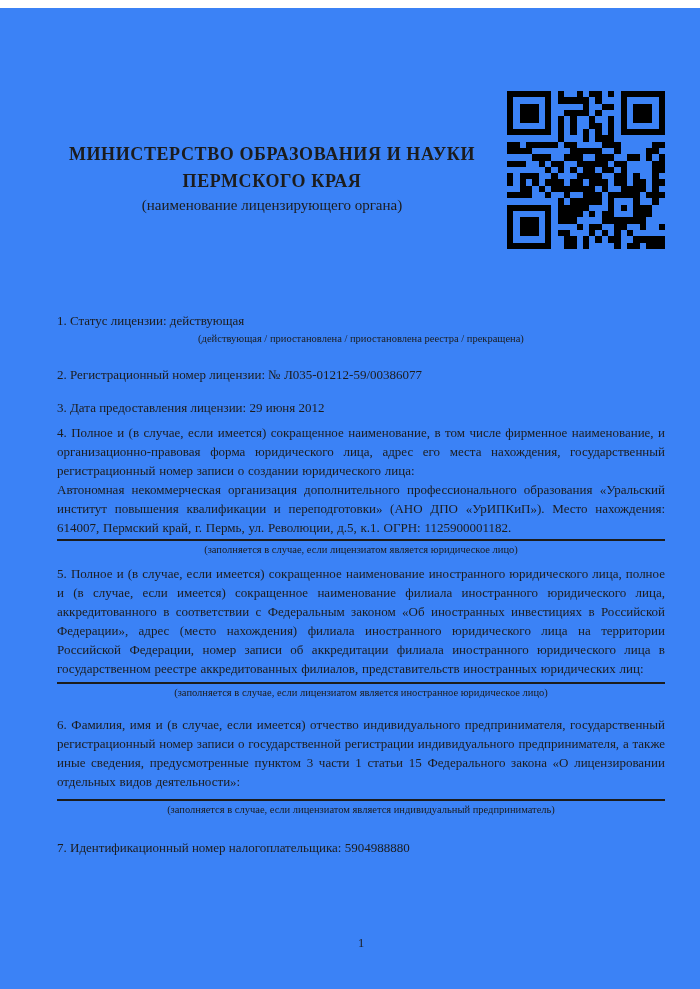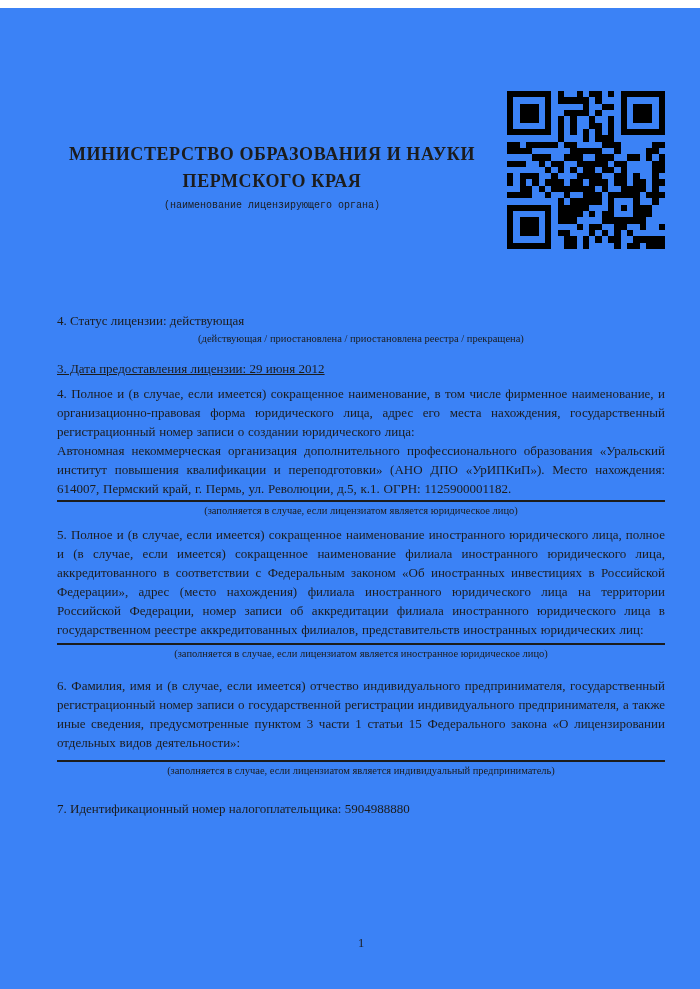--- a/index.html
+++ b/index.html
@@ -32,24 +32,23 @@
     text-align: center;
   }
   .ministry-name {
     font-weight: bold;
     font-size: 18px;
     line-height: 27px;
     letter-spacing: 0.6px;
     white-space: nowrap;
   }
   .org-caption {
-    font-size: 10px;
+    font-size: 15px;
     line-height: 13px;
     margin-top: 4px;
-    font-family: Liberation Mono, monospace;
   }
   .qr-box { width: 158px; height: 158px; flex: 0 0 auto; }
   .qr-box svg { display: block; }
 
   
   .doc-title {
     margin-top: 62px;
     text-align: center;
     font-size: 13px;
     line-height: 19px;
@@ -67,21 +66,21 @@
     text-align: center;
     margin-top: 2px;
   }
   .fill-line {
     border: none;
     border-top: 2px solid #1c1c1c;
     margin: 0;
   }
   .i1 { margin-top: 29px; }
   .i2 { margin-top: 20px; }
-  .i3 { margin-top: 14px; text-decoration: underline; }
+  .i3 { margin-top: 14px; }
   .i4 { margin-top: 6px; }
   .i4 .fill-line { margin-top: 2px; }
   .i5 { margin-top: 8px; }
   .i5 .fill-line { margin-top: 4px; }
   .i6 { margin-top: 16px; }
   .i6 .fill-line { margin-top: 8px; }
   .i7 { margin-top: 22px; }
 
   
   .page-footer {
@@ -444,24 +443,27 @@
           <rect x="23" y="24" width="1" height="1"></rect>
           <rect x="24" y="24" width="1" height="1"></rect>
         </svg>
       </div>
   </div>
 
   <div class="doc-title">
   </div>
 
   <div class="item i1">
-    <div>4. Статус лицензии: действующая</div>
+    <div>1. Статус лицензии: действующая</div>
     <div class="small-caption">(действующая / приостановлена / приостановлена реестра / прекращена)</div>
   </div>
 
+  <div class="item i2">
+    <div>2. Регистрационный номер лицензии: № Л035-01212-59/00386077</div>
+  </div>
 
   <div class="item i3">
     <div>3. Дата предоставления лицензии: 29 июня 2012</div>
   </div>
 
   <div class="item i4">
     <div class="just">4. Полное и (в случае, если имеется) сокращенное наименование, в том числе фирменное наименование, и организационно-правовая форма юридического лица, адрес его места нахождения, государственный регистрационный номер записи о создании юридического лица:</div>
     <div class="just">Автономная некоммерческая организация дополнительного профессионального образования «Уральский институт повышения квалификации и переподготовки» (АНО ДПО «УрИПКиП»). Место нахождения: 614007, Пермский край, г. Пермь, ул. Революции, д.5, к.1. ОГРН: 1125900001182.</div>
     <hr class="fill-line">
     <div class="small-caption">(заполняется в случае, если лицензиатом является юридическое лицо)</div>

